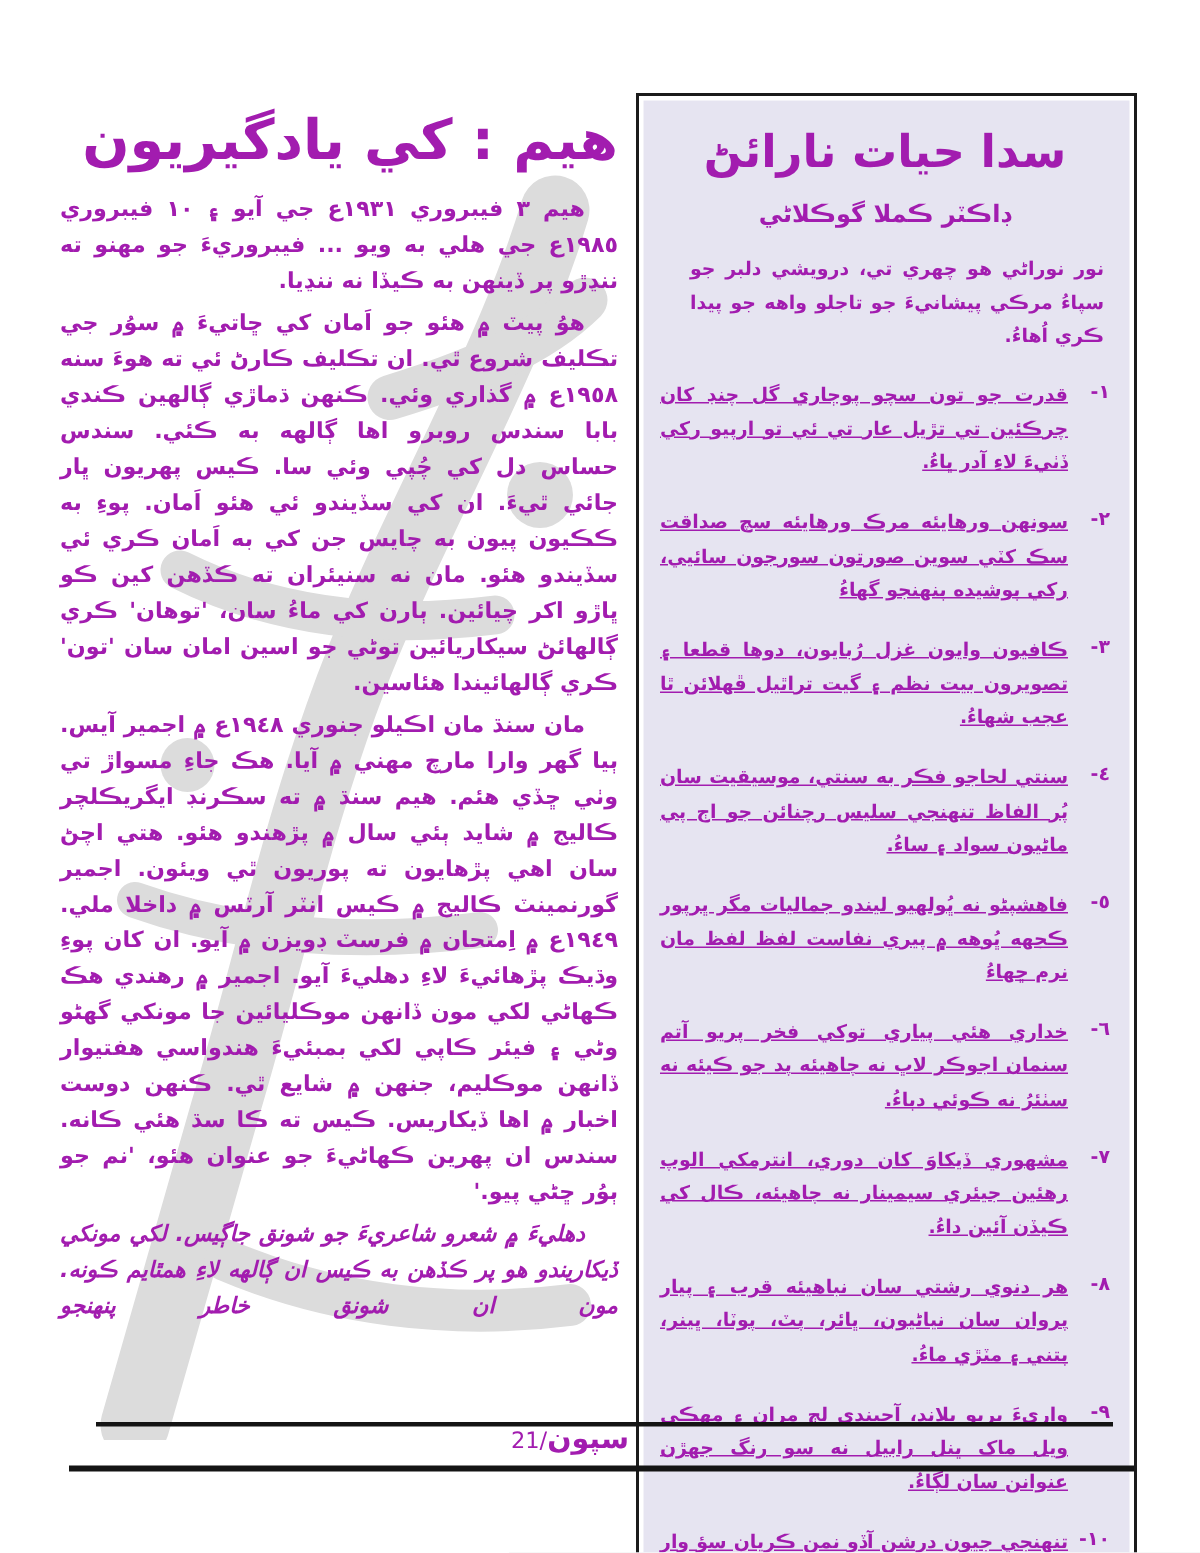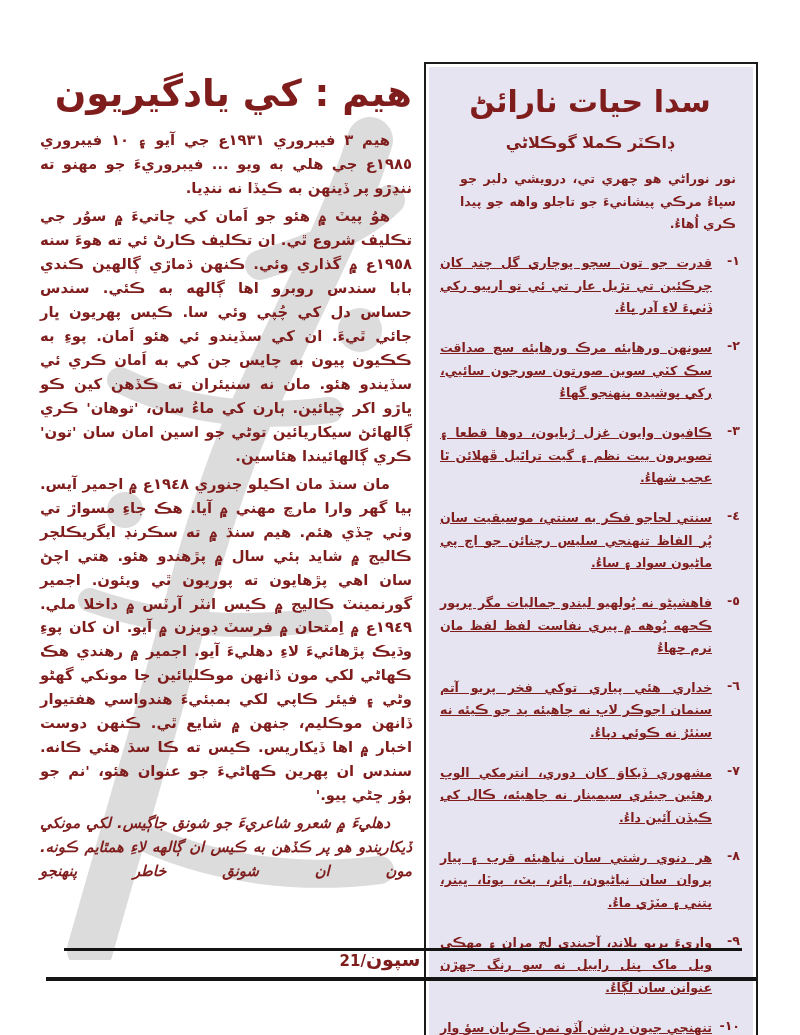--- a/index.html
+++ b/index.html
@@ -3,21 +3,21 @@
 <meta charset="utf-8">
 <style>
   html,body{margin:0;padding:0;background:#f2f2f2;}
   .page{
     position:relative;
     width:800px;height:1035px;
     background:#ffffff;
     margin:0 auto;
     overflow:hidden;
     font-family:"DejaVu Sans",sans-serif;
-    color:#7f1d1d;
+    color:#a21caf;
   }
   
   .watermark{
     position:absolute;left:30px;top:80px;width:400px;height:880px;
     z-index:0;pointer-events:none;
   }
   
   .leftcol{
     position:absolute;right:388px;left:40px;top:70px;width:372px;
     z-index:1;direction:rtl;
@@ -75,21 +75,21 @@
   }
   .footer-rule-bottom{
     position:absolute;left:46px;width:710px;top:977px;height:3.5px;
     background:#141414;z-index:3;
   }
   .footer-label{
     position:absolute;left:0;right:40px;top:948px;text-align:center;
     z-index:4;direction:rtl;
   }
   .footer-label .mag{font-size:19px;font-weight:900;}
-  .footer-label .pg{font-size:15px;font-weight:700;font-family:"DejaVu Sans",sans-serif;}
+  .footer-label .pg{font-size:15px;font-weight:400;font-family:"DejaVu Sans",sans-serif;}
 </style>
 </head>
 <body>
 
 <div class="page">
 
   <div class="watermark">
     <svg width="400" height="880" viewBox="0 0 400 880" xmlns="http://www.w3.org/2000/svg">
       <path d="M340,60 C310,160 250,260 210,360 C170,460 150,560 120,660 C100,730 80,800 60,870" fill="none" stroke="#dcdcdc" stroke-width="46" stroke-linecap="round"></path>
       <path d="M360,120 C330,150 280,170 230,185" fill="none" stroke="#dcdcdc" stroke-width="30" stroke-linecap="round"></path>

